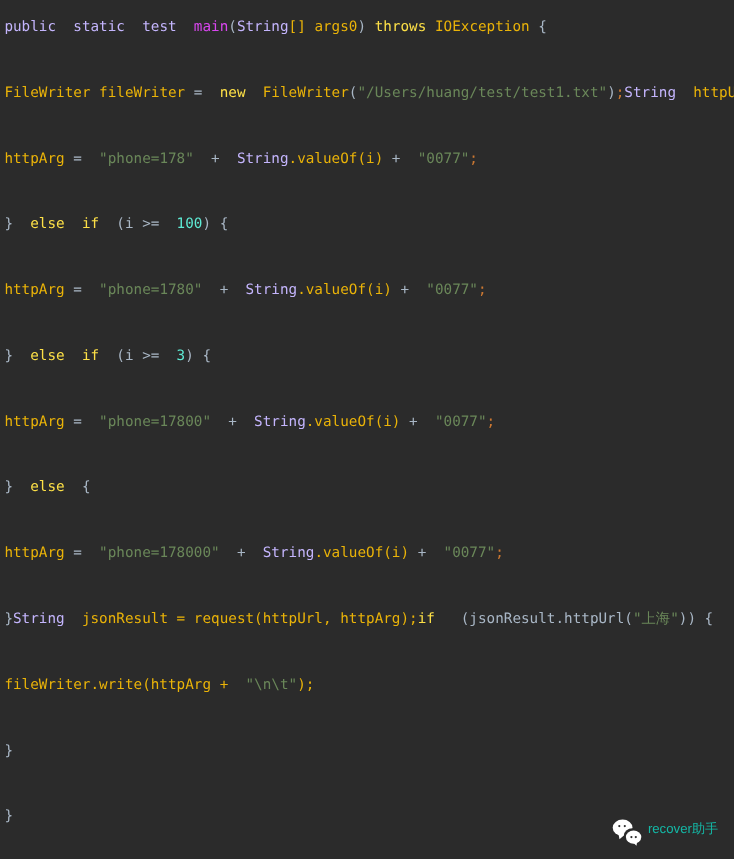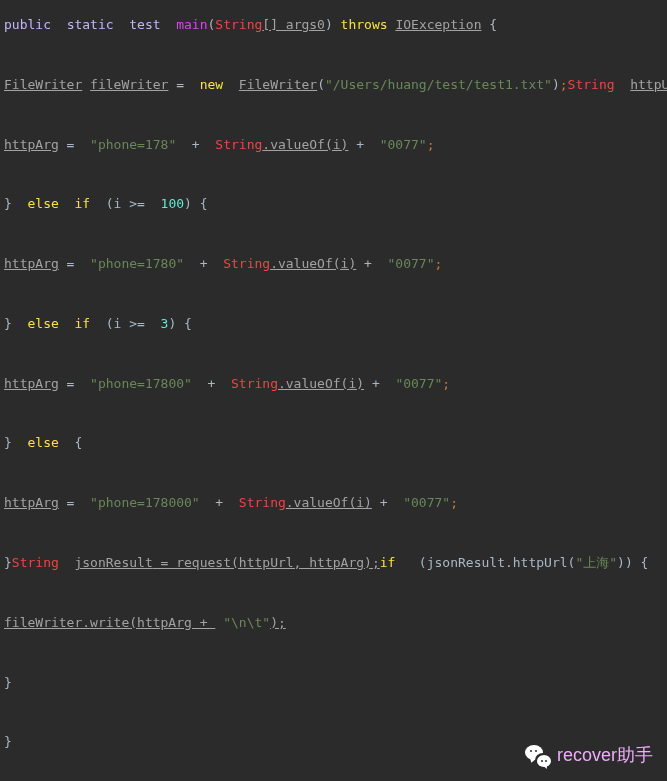--- a/index.html
+++ b/index.html
@@ -14,39 +14,39 @@
     overflow: hidden;
     position: relative;
   }
   pre {
     margin: 0;
     padding: 10px 4px;
     line-height: 2.3;
     white-space: pre;
   }
   .kw   { color: #fde047; }
-  .type { color: #ef4444; }
+  .type { color: #c4b5fd; }
   .str  { color: #6a8759; }
   .num  { color: #5eead4; }
   .fn   { color: #d946ef; }
   .op   { color: #a9b7c6; }
   .punc { color: #a9b7c6; }
   .modifier { color: #c4b5fd; }
-  .ident { color: #a3a3a3; text-decoration: underline; }
+  .ident { color: #eab308; }
   .semicolon { color: #cc7832; }
 
   .watermark {
     position: absolute;
     bottom: 14px;
     right: 14px;
     display: flex;
-    align-items: flex-end;
-    color: #f0abfc;
+    align-items: flex-start;
+    color: #14b8a6;
     font-family: "Microsoft YaHei", "PingFang SC", sans-serif;
-    font-size: 18px;
+    font-size: 12px;
     gap: 6px;
   }
   .wechat-icon {
     width: 26px;
     height: 22px;
     position: relative;
   }
   .wechat-icon .bubble-big {
     position: absolute;
     width: 18px;

